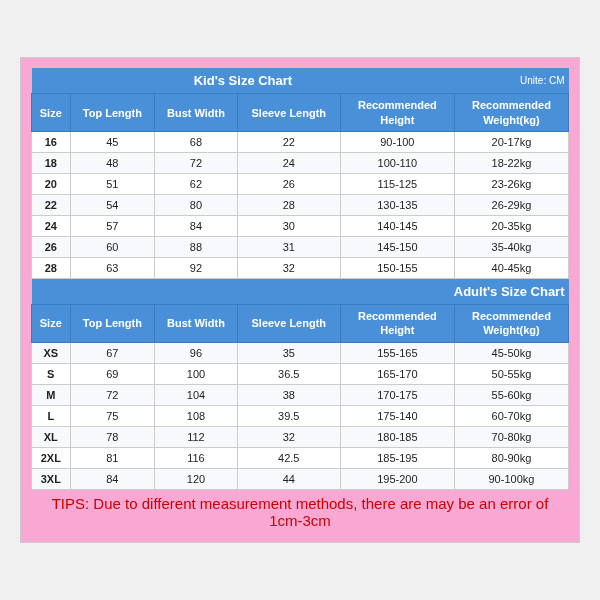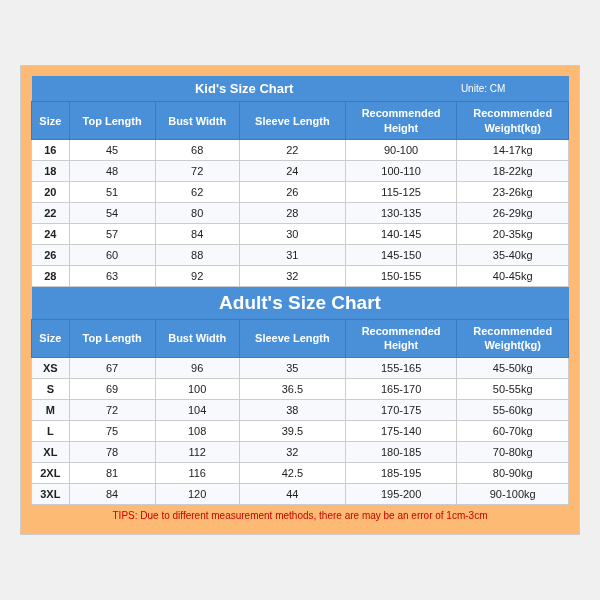--- a/index.html
+++ b/index.html
@@ -6,42 +6,42 @@
     body {
       background: #f0f0f0;
       display: flex;
       justify-content: center;
       align-items: center;
       width: 600px;
       height: 600px;
       font-family: Arial, sans-serif;
     }
     .chart-container {
-      background: #fdba74;
+      background: #f9a8d4;
       border: 1px solid #ccc;
       width: 560px;
       padding: 10px;
     }
     table {
       width: 100%;
       border-collapse: collapse;
       font-size: 11px;
     }
     .section-title-row td {
       background: #4a90d9;
       color: #fff;
       text-align: center;
       font-weight: bold;
       font-size: 13px;
       padding: 5px 4px;
     }
     .section-title-row .unit-text {
       font-size: 10px;
       font-weight: normal;
-      text-align: left;
+      text-align: right;
       color: #fff;
     }
     .header-row td {
       background: #4a90d9;
       color: #fff;
       text-align: center;
       font-weight: bold;
       padding: 4px 3px;
       border: 1px solid #3a7abf;
       font-size: 11px;
@@ -57,21 +57,21 @@
       background: #f7f9fc;
     }
     .data-row:nth-child(odd) td {
       background: #fff;
     }
     .bold-col {
       font-weight: bold;
     }
     .tips-row td {
       color: #cc0000;
-      font-size: 10px;
+      font-size: 15px;
       padding: 5px 4px 3px 4px;
       text-align: center;
     }
   </style>
 </head>
 <body>
 
 <div class="chart-container">
   <table>
 
@@ -89,21 +89,21 @@
       <td>Recommended<br>Height</td>
       <td>Recommended<br>Weight(kg)</td>
     </tr>
 
     <tr class="data-row">
       <td class="bold-col">16</td>
       <td>45</td>
       <td>68</td>
       <td>22</td>
       <td>90-100</td>
-      <td>14-17kg</td>
+      <td>20-17kg</td>
     </tr>
     <tr class="data-row">
       <td class="bold-col">18</td>
       <td>48</td>
       <td>72</td>
       <td>24</td>
       <td>100-110</td>
       <td>18-22kg</td>
     </tr>
     <tr class="data-row">
@@ -141,21 +141,21 @@
     <tr class="data-row">
       <td class="bold-col">28</td>
       <td>63</td>
       <td>92</td>
       <td>32</td>
       <td>150-155</td>
       <td>40-45kg</td>
     </tr>
 
     <tr class="section-title-row">
-      <td colspan="6" style="text-align:center; font-weight:bold; font-size:19px;">Adult's Size Chart</td>
+      <td colspan="6" style="text-align:right; font-weight:bold; font-size:13px;">Adult's Size Chart</td>
     </tr>
 
     <tr class="header-row">
       <td>Size</td>
       <td>Top Length</td>
       <td>Bust Width</td>
       <td>Sleeve Length</td>
       <td>Recommended<br>Height</td>
       <td>Recommended<br>Weight(kg)</td>
     </tr>

